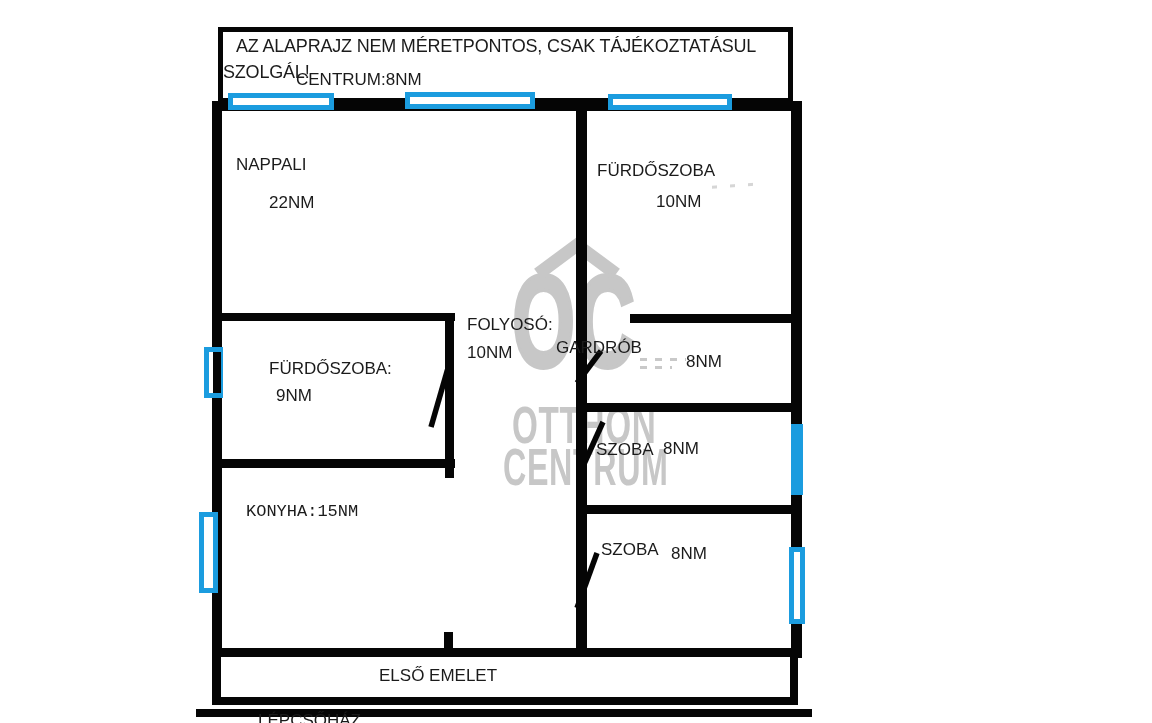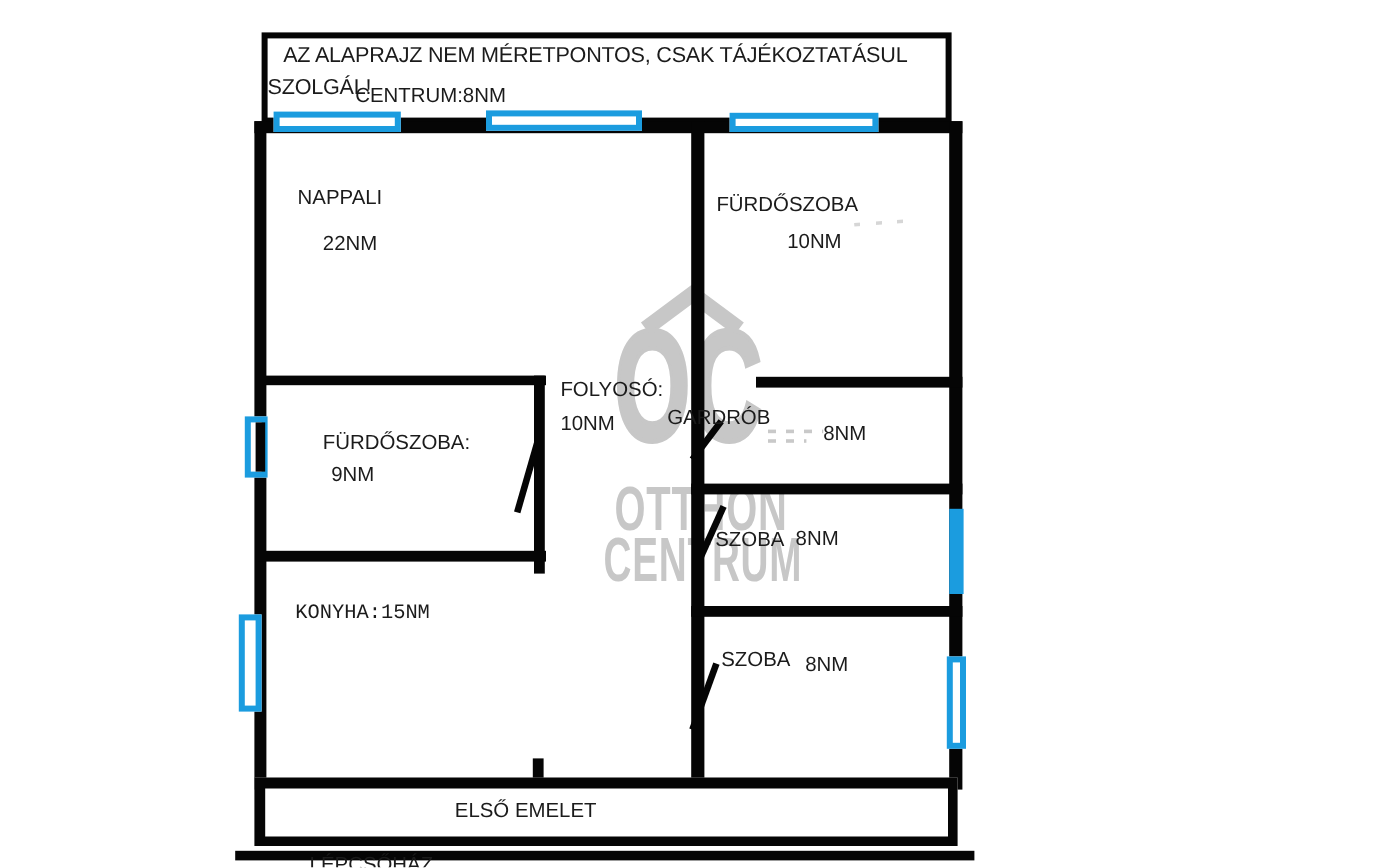--- a/index.html
+++ b/index.html
@@ -89,21 +89,21 @@
   <div class="win" style="left:228px;top:93px;width:106px;height:17px;"></div>
   <div class="win" style="left:405px;top:92px;width:130px;height:17px;"></div>
   <div class="win" style="left:608px;top:94px;width:124px;height:16px;"></div>
   <div class="win" style="left:204px;top:347px;width:19px;height:51px;">
     <div class="wall-bar"></div>
   </div>
   <div class="win" style="left:199px;top:512px;width:19px;height:81px;"></div>
   <div class="win solid" style="left:791px;top:424px;width:12px;height:71px;"></div>
   <div class="win" style="left:789px;top:547px;width:16px;height:77px;"></div>
 
-  <div class="lbl" style="left:248px;top:155px;text-align:right;">NAPPALI</div>
+  <div class="lbl" style="left:236px;top:155px;text-align:right;">NAPPALI</div>
   <div class="lbl" style="left:269px;top:193px;">22NM</div>
 
   <div class="lbl" style="left:597px;top:161px;">FÜRDŐSZOBA</div>
   <div class="lbl" style="left:656px;top:192px;">10NM</div>
 
   <div class="lbl" style="left:269px;top:359px;">FÜRDŐSZOBA:</div>
   <div class="lbl" style="left:276px;top:386px;">9NM</div>
 
   <div class="lbl" style="left:467px;top:315px;">FOLYOSÓ:</div>
   <div class="lbl" style="left:467px;top:343px;">10NM</div>

